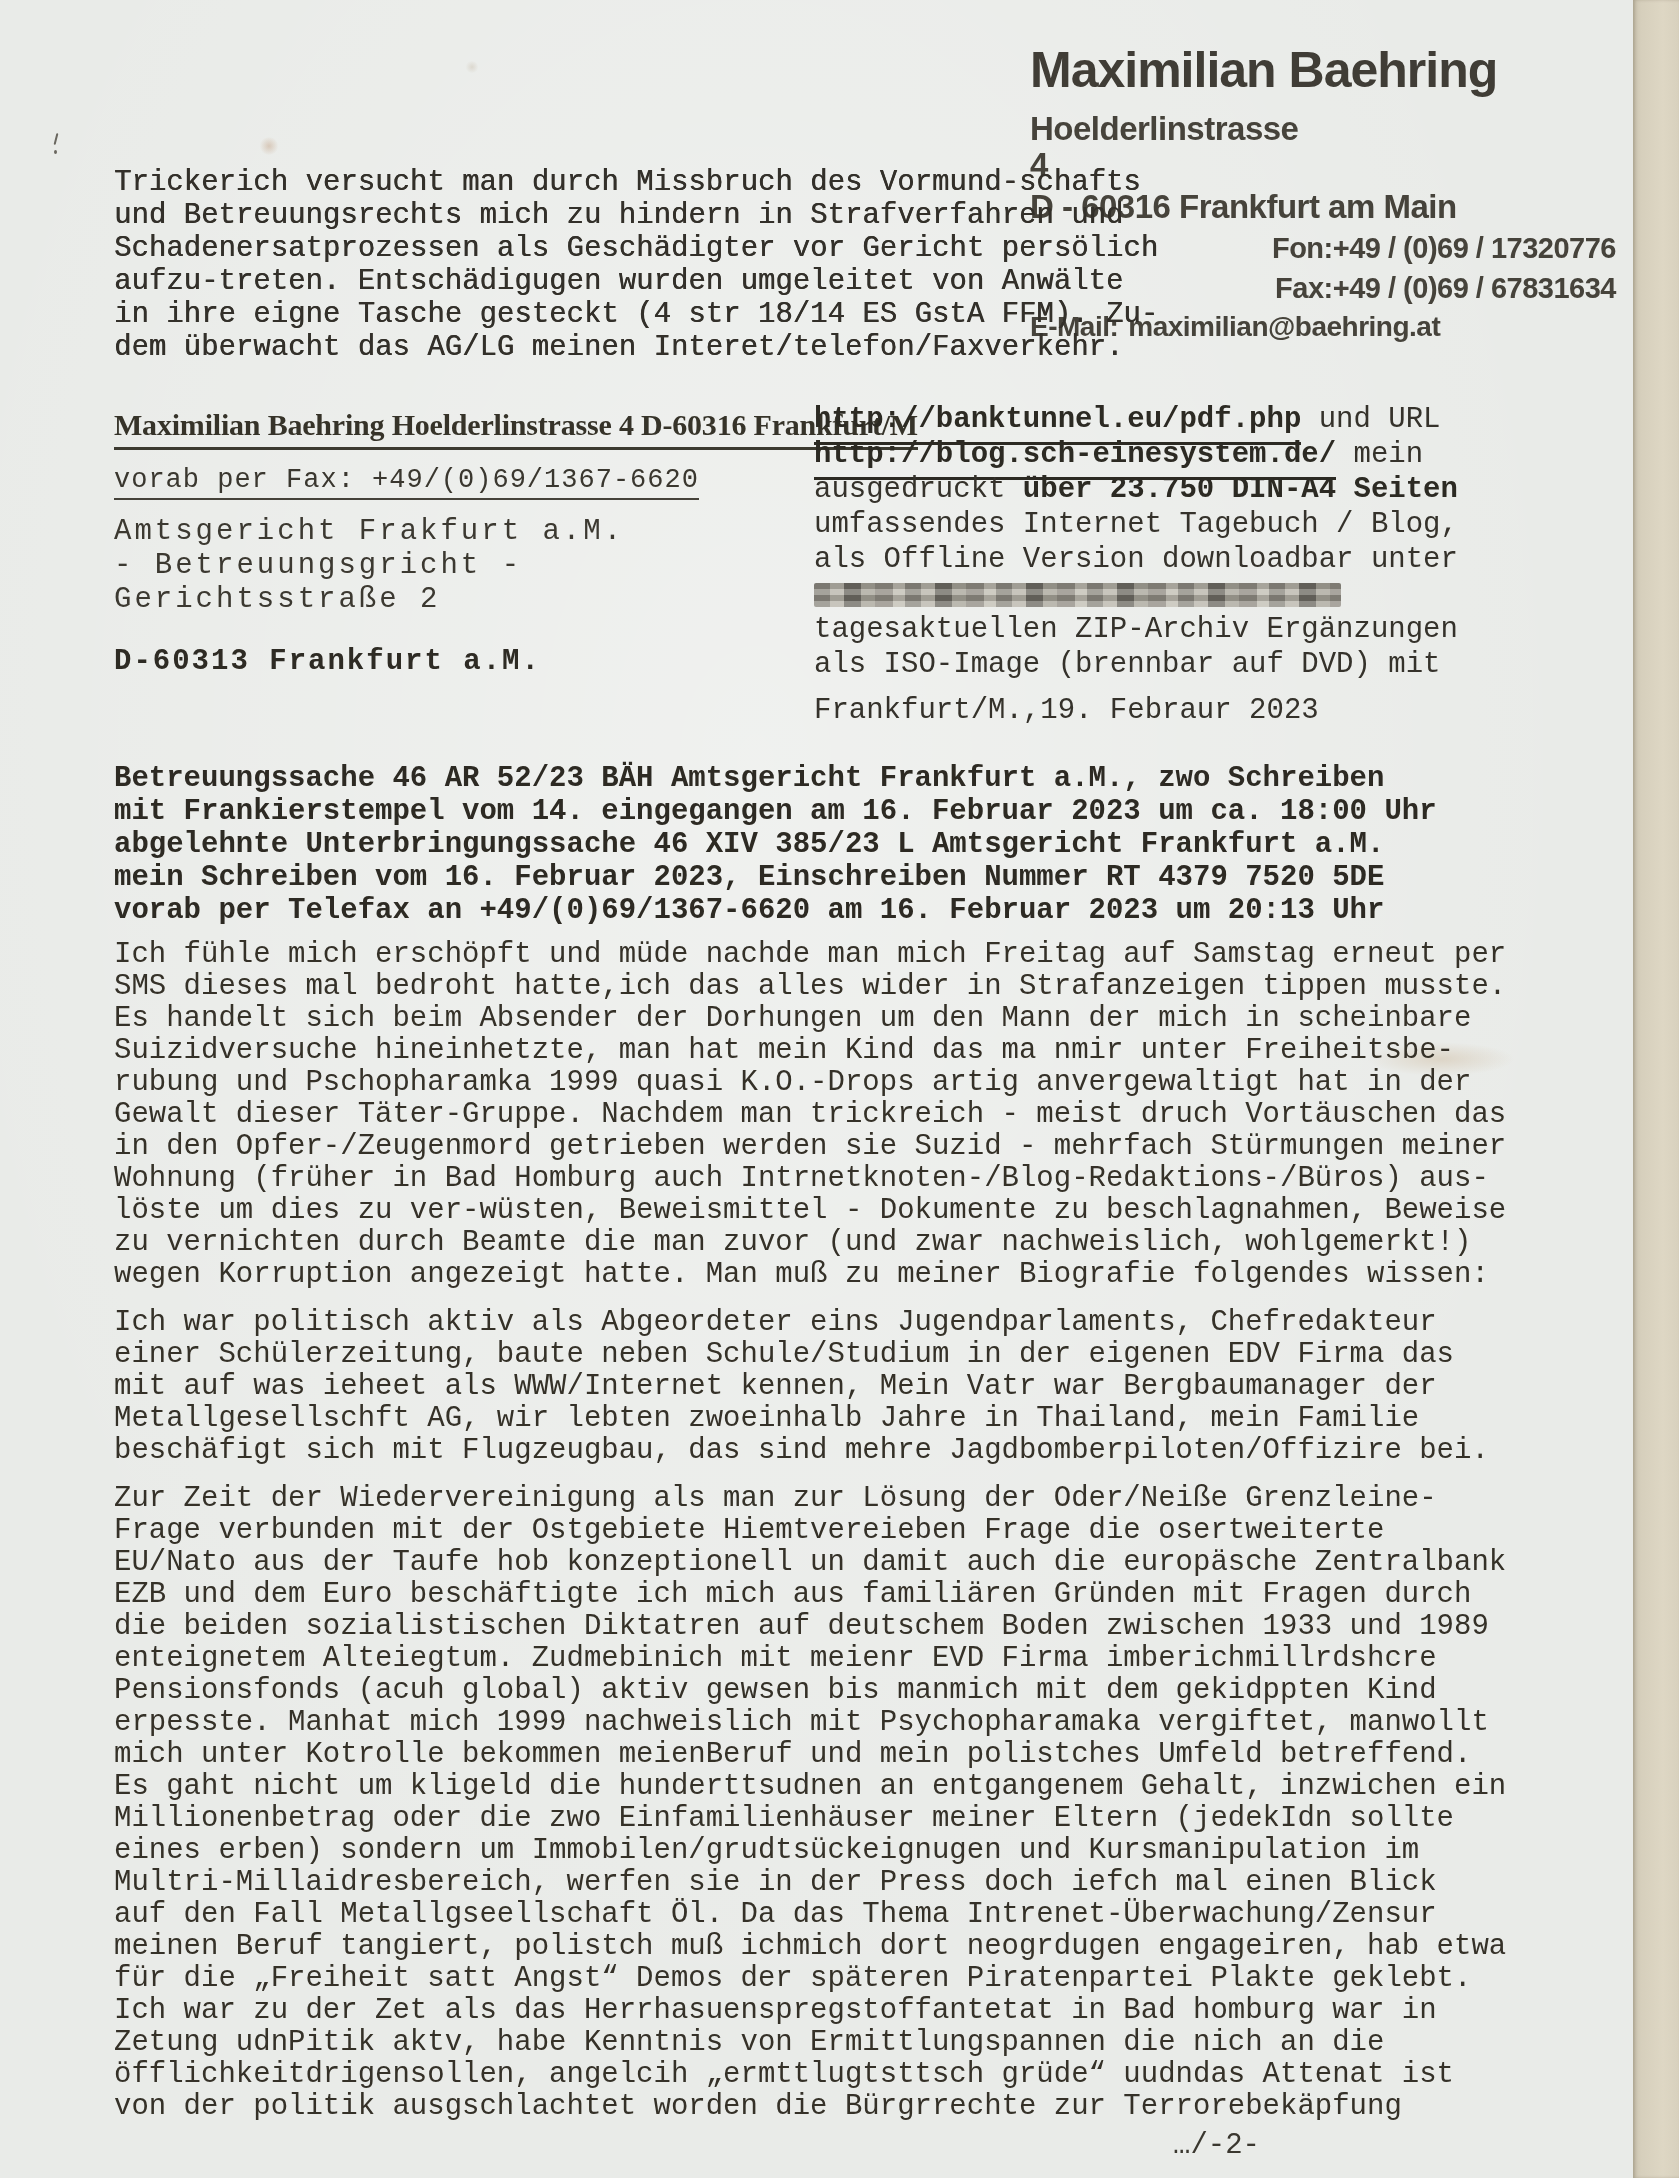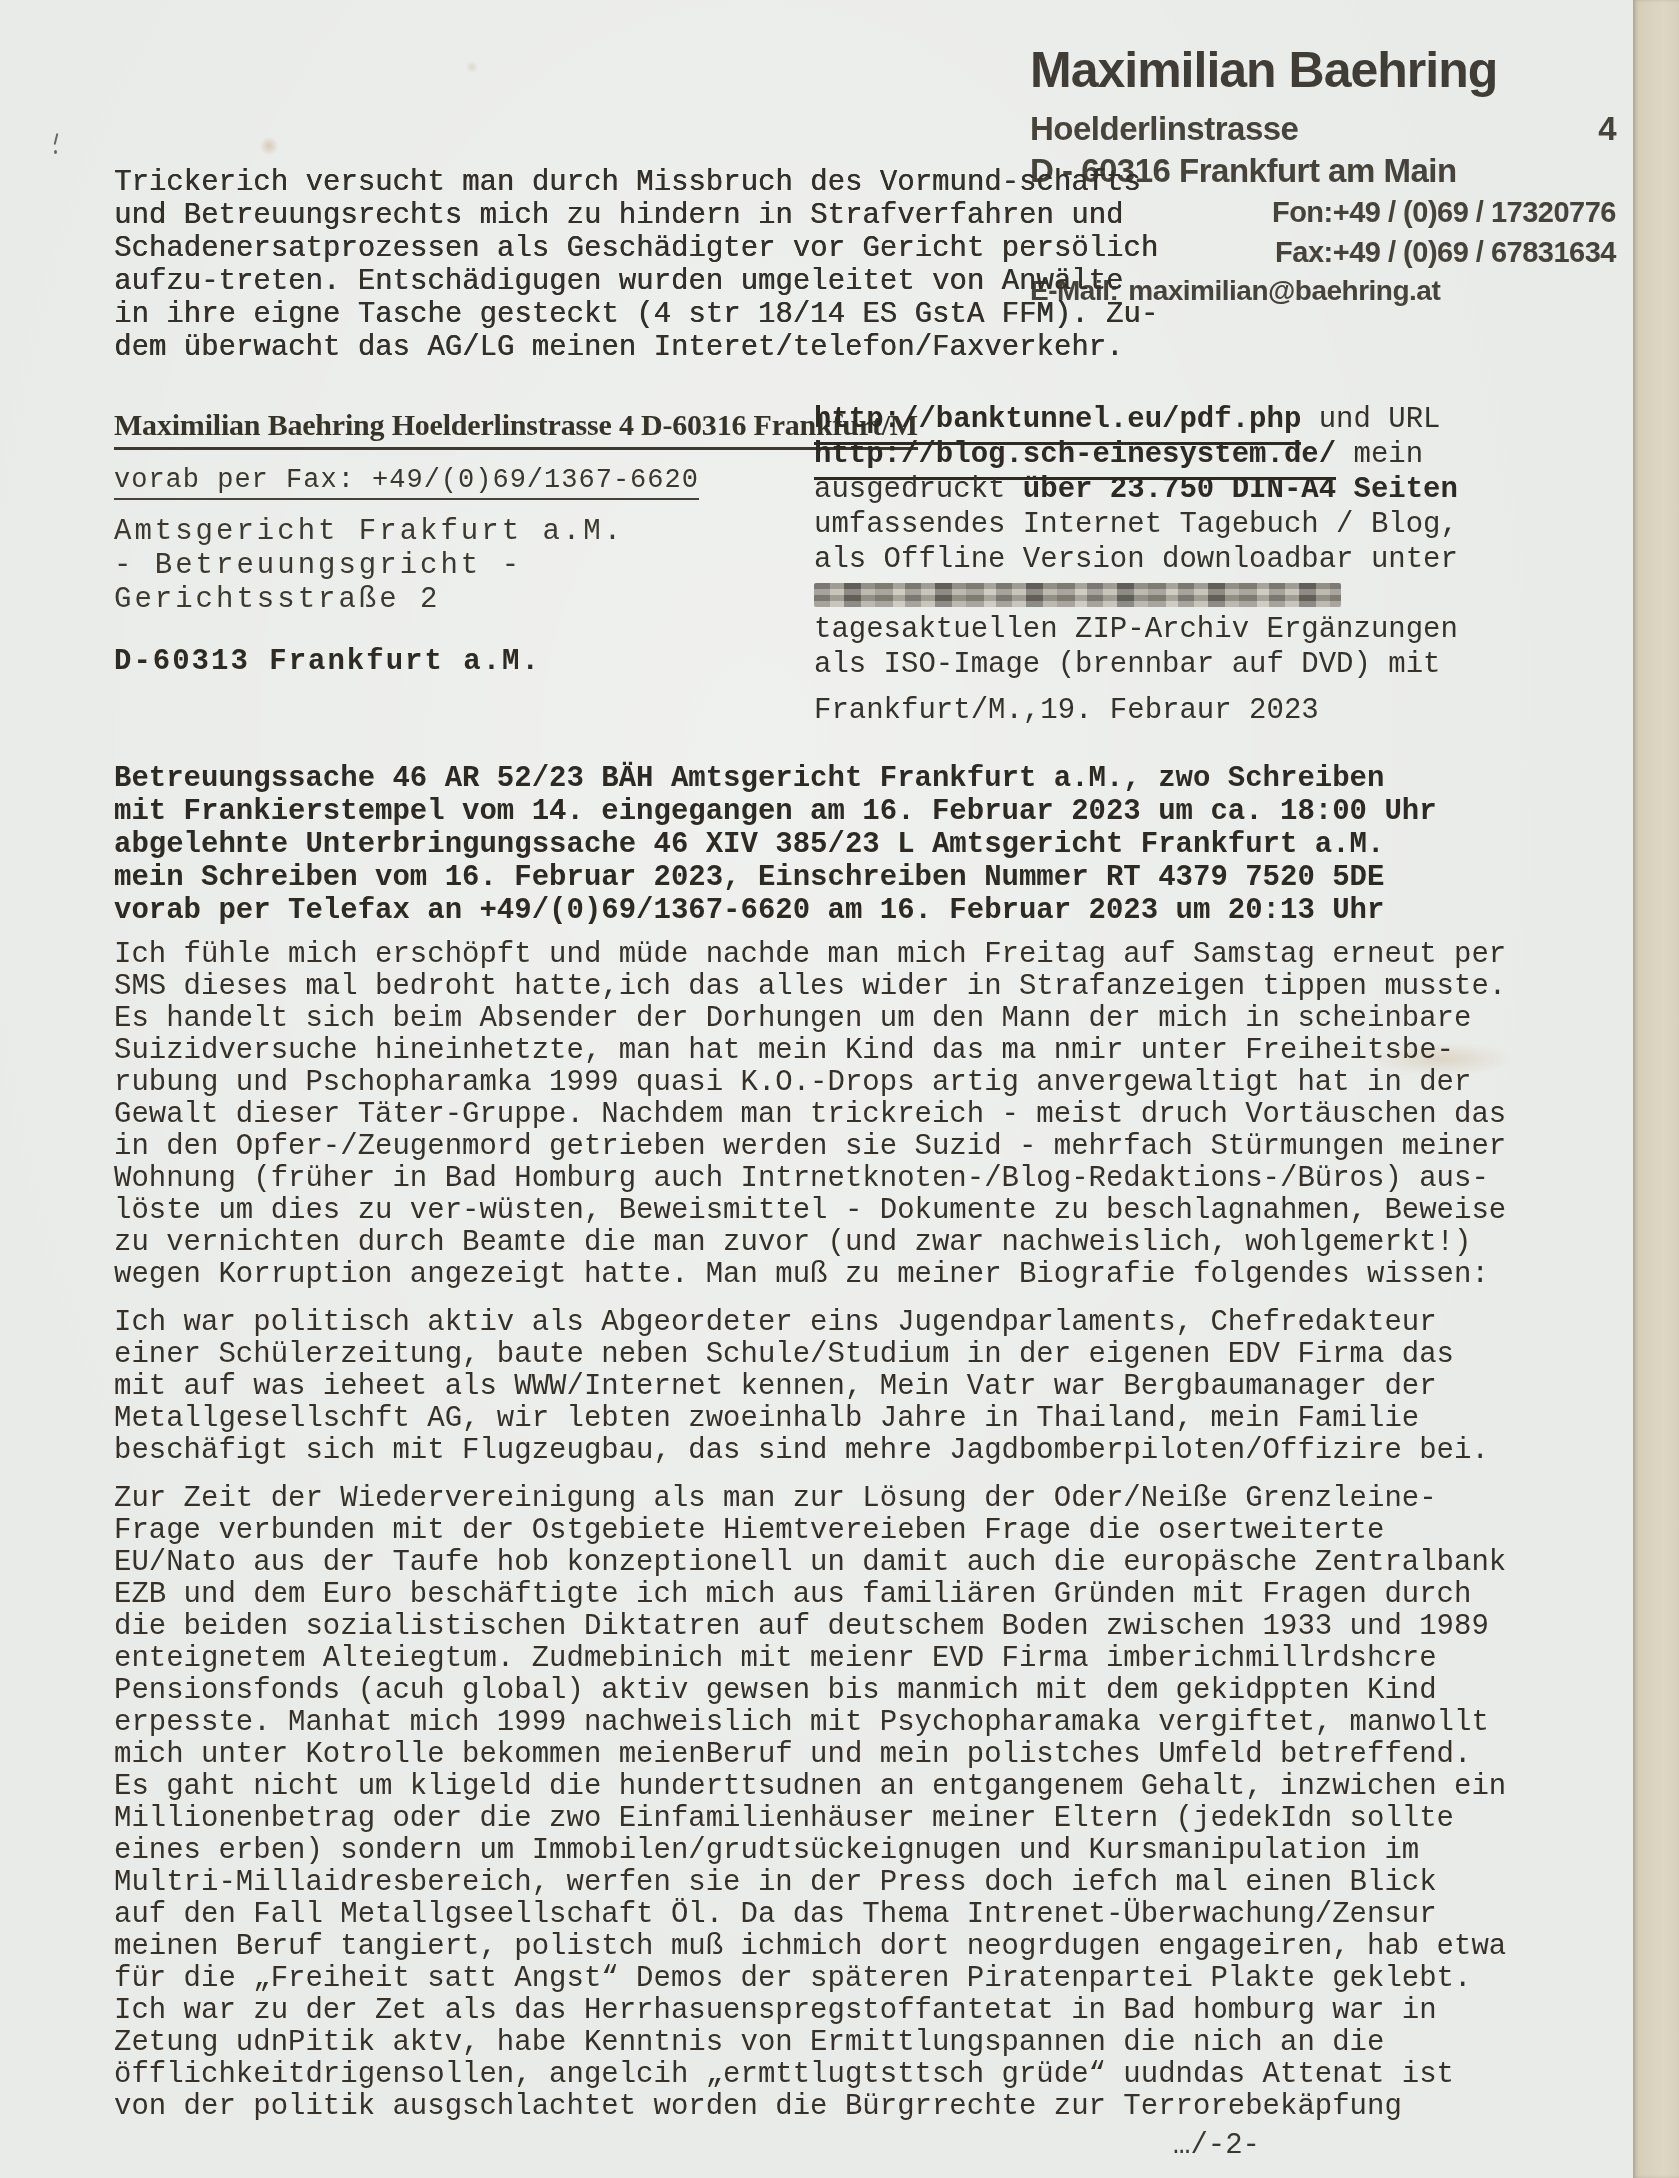--- a/index.html
+++ b/index.html
@@ -23,21 +23,21 @@
   }
   .pre{white-space:pre;}
 
   
   .letterhead{
     position:absolute;left:1030px;top:44px;width:586px;
     font-family:"Liberation Sans",sans-serif;
     font-weight:bold;color:#46433b;letter-spacing:-0.5px;
   }
   .lh-name{font-size:50px;line-height:53px;letter-spacing:-1px;color:#403d36;}
-  .lh-street{display:flex;justify-content:space-between;font-size:33px;line-height:36px;margin-top:14px;}
+  .lh-street{display:flex;justify-content:space-between;font-size:33px;line-height:36px;margin-top:14px;flex-direction:column;}
   .lh-city{font-size:33px;line-height:36px;margin-top:6px;}
   .lh-row{display:flex;justify-content:flex-end;font-size:29px;line-height:33px;margin-top:7px;}
   .lh-mailrow{display:flex;font-size:28px;line-height:32px;margin-top:6px;gap:10px;}
 
   
   .intro{
     position:absolute;left:114px;top:166px;width:1089px;
     font-size:29px;line-height:33px;
     text-shadow:0.4px 0 currentColor;
     color:#33302a;

